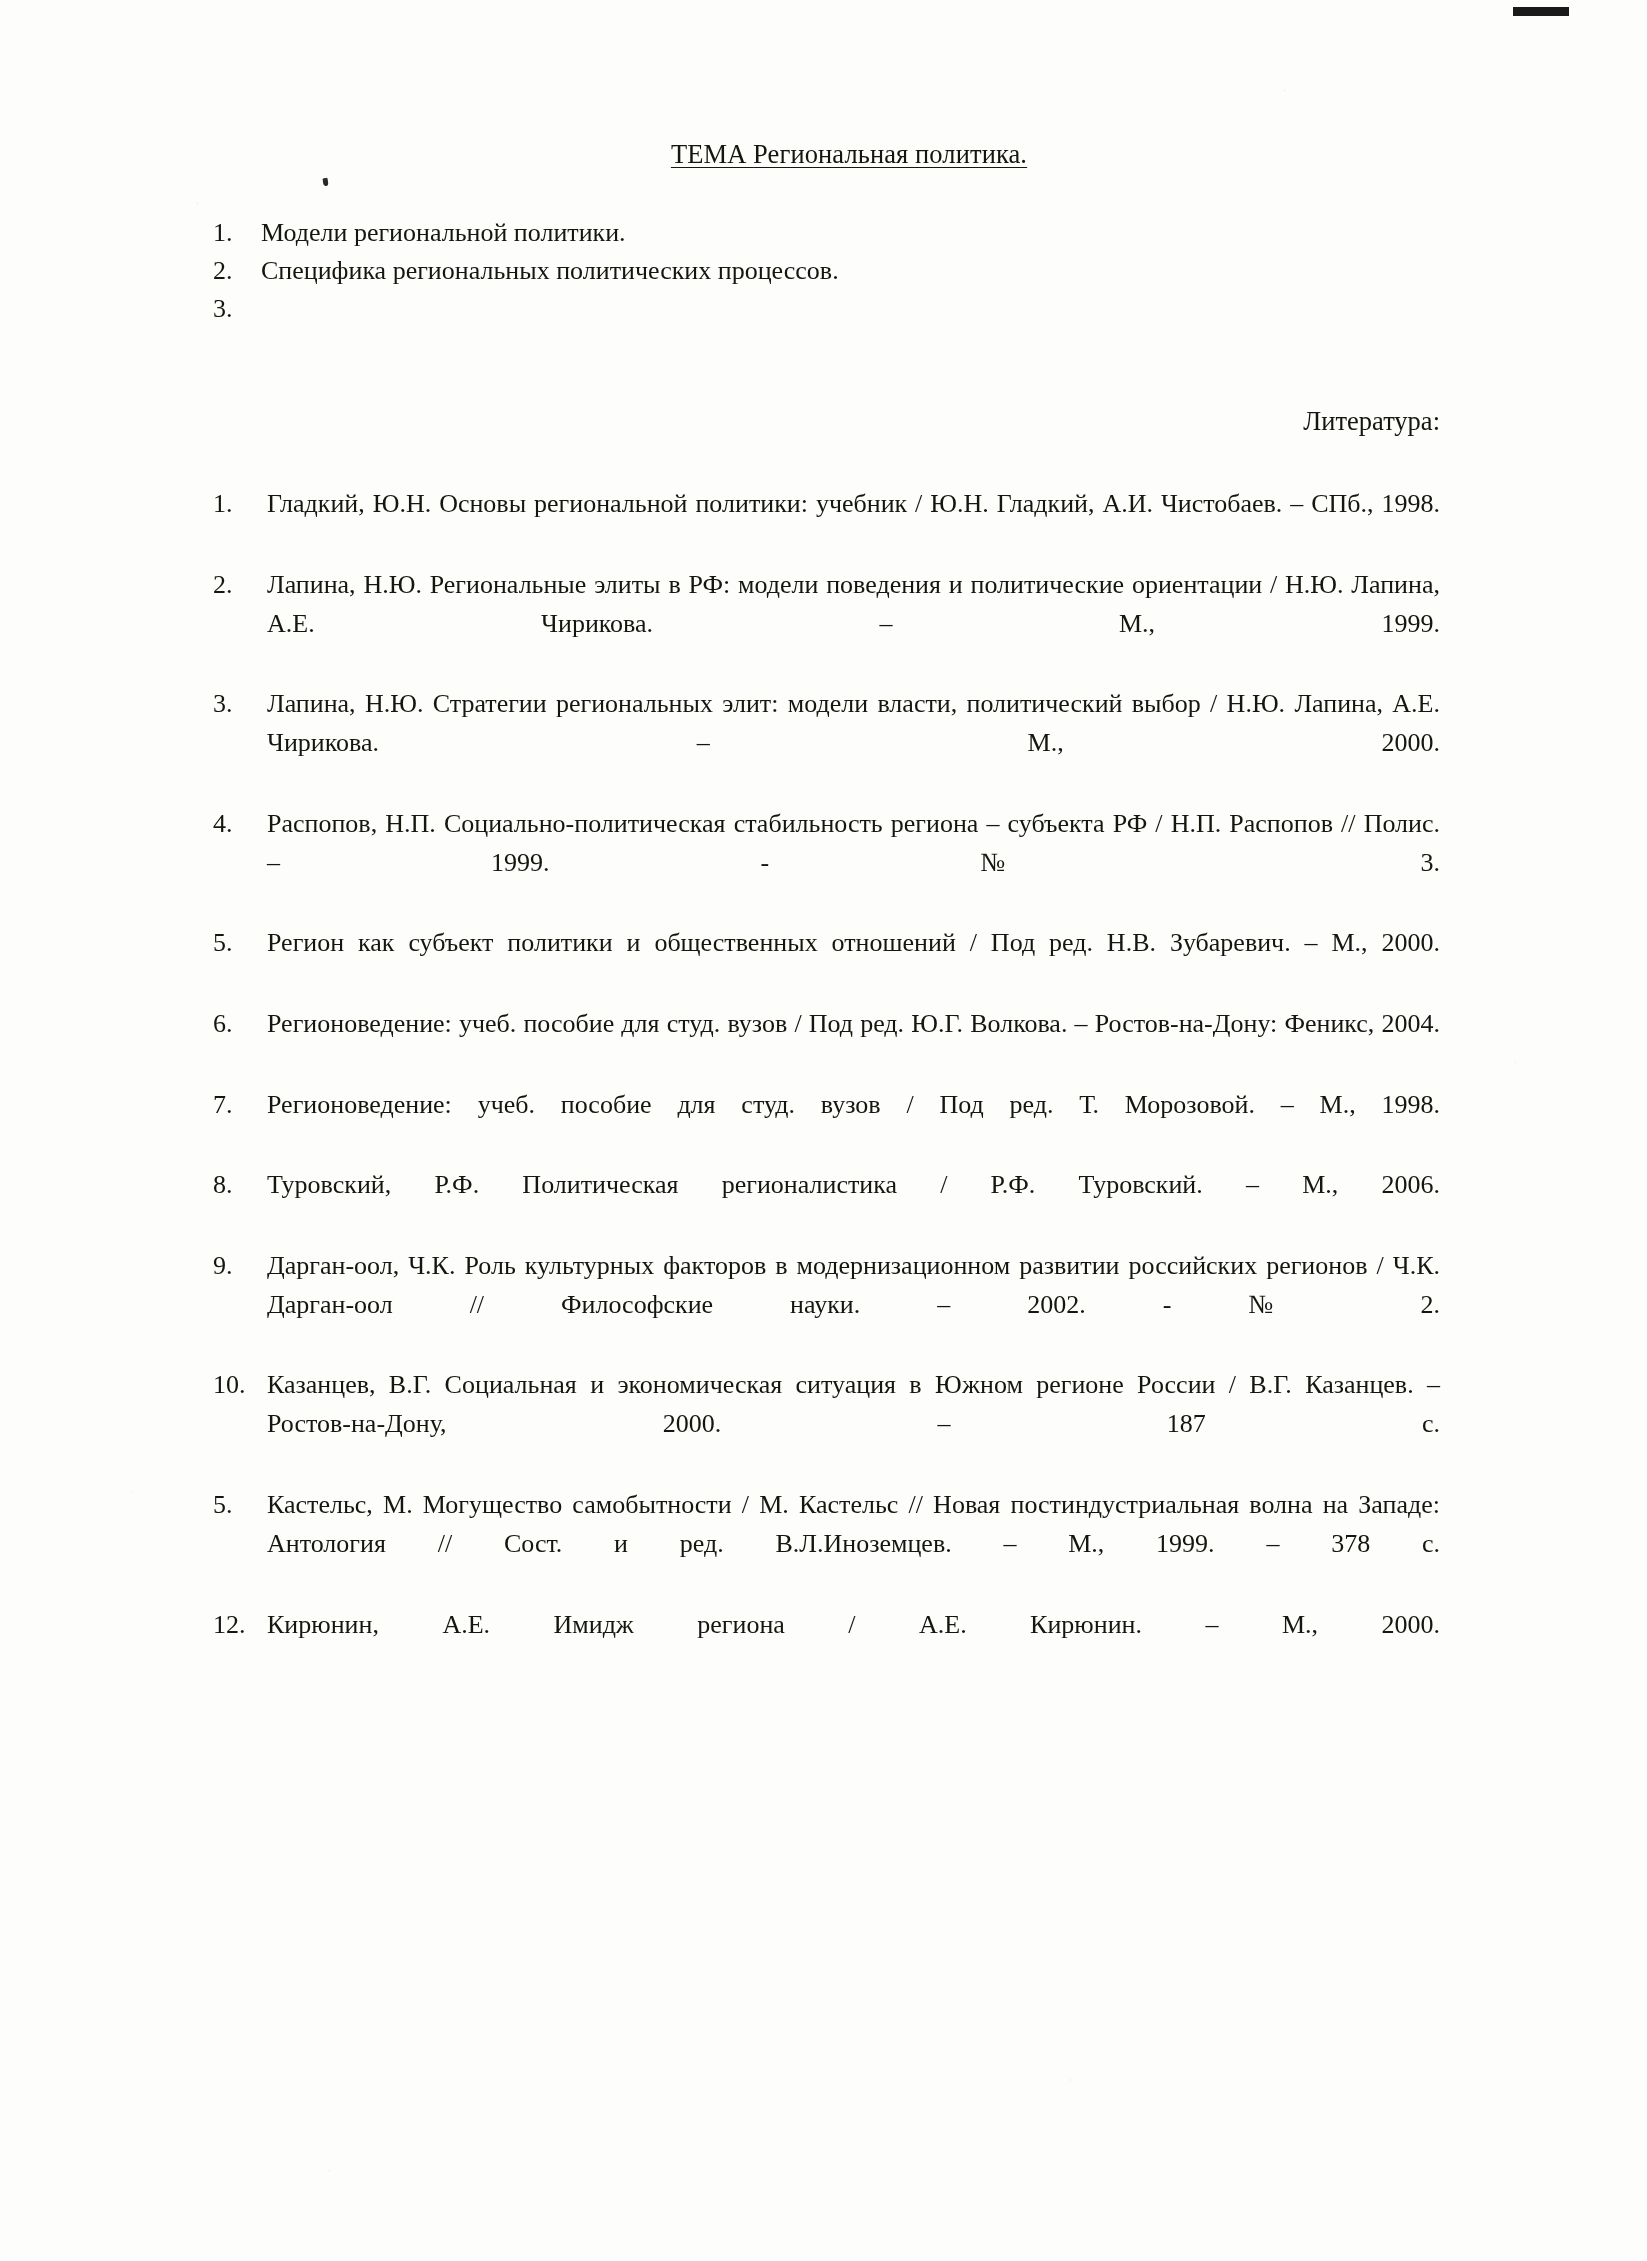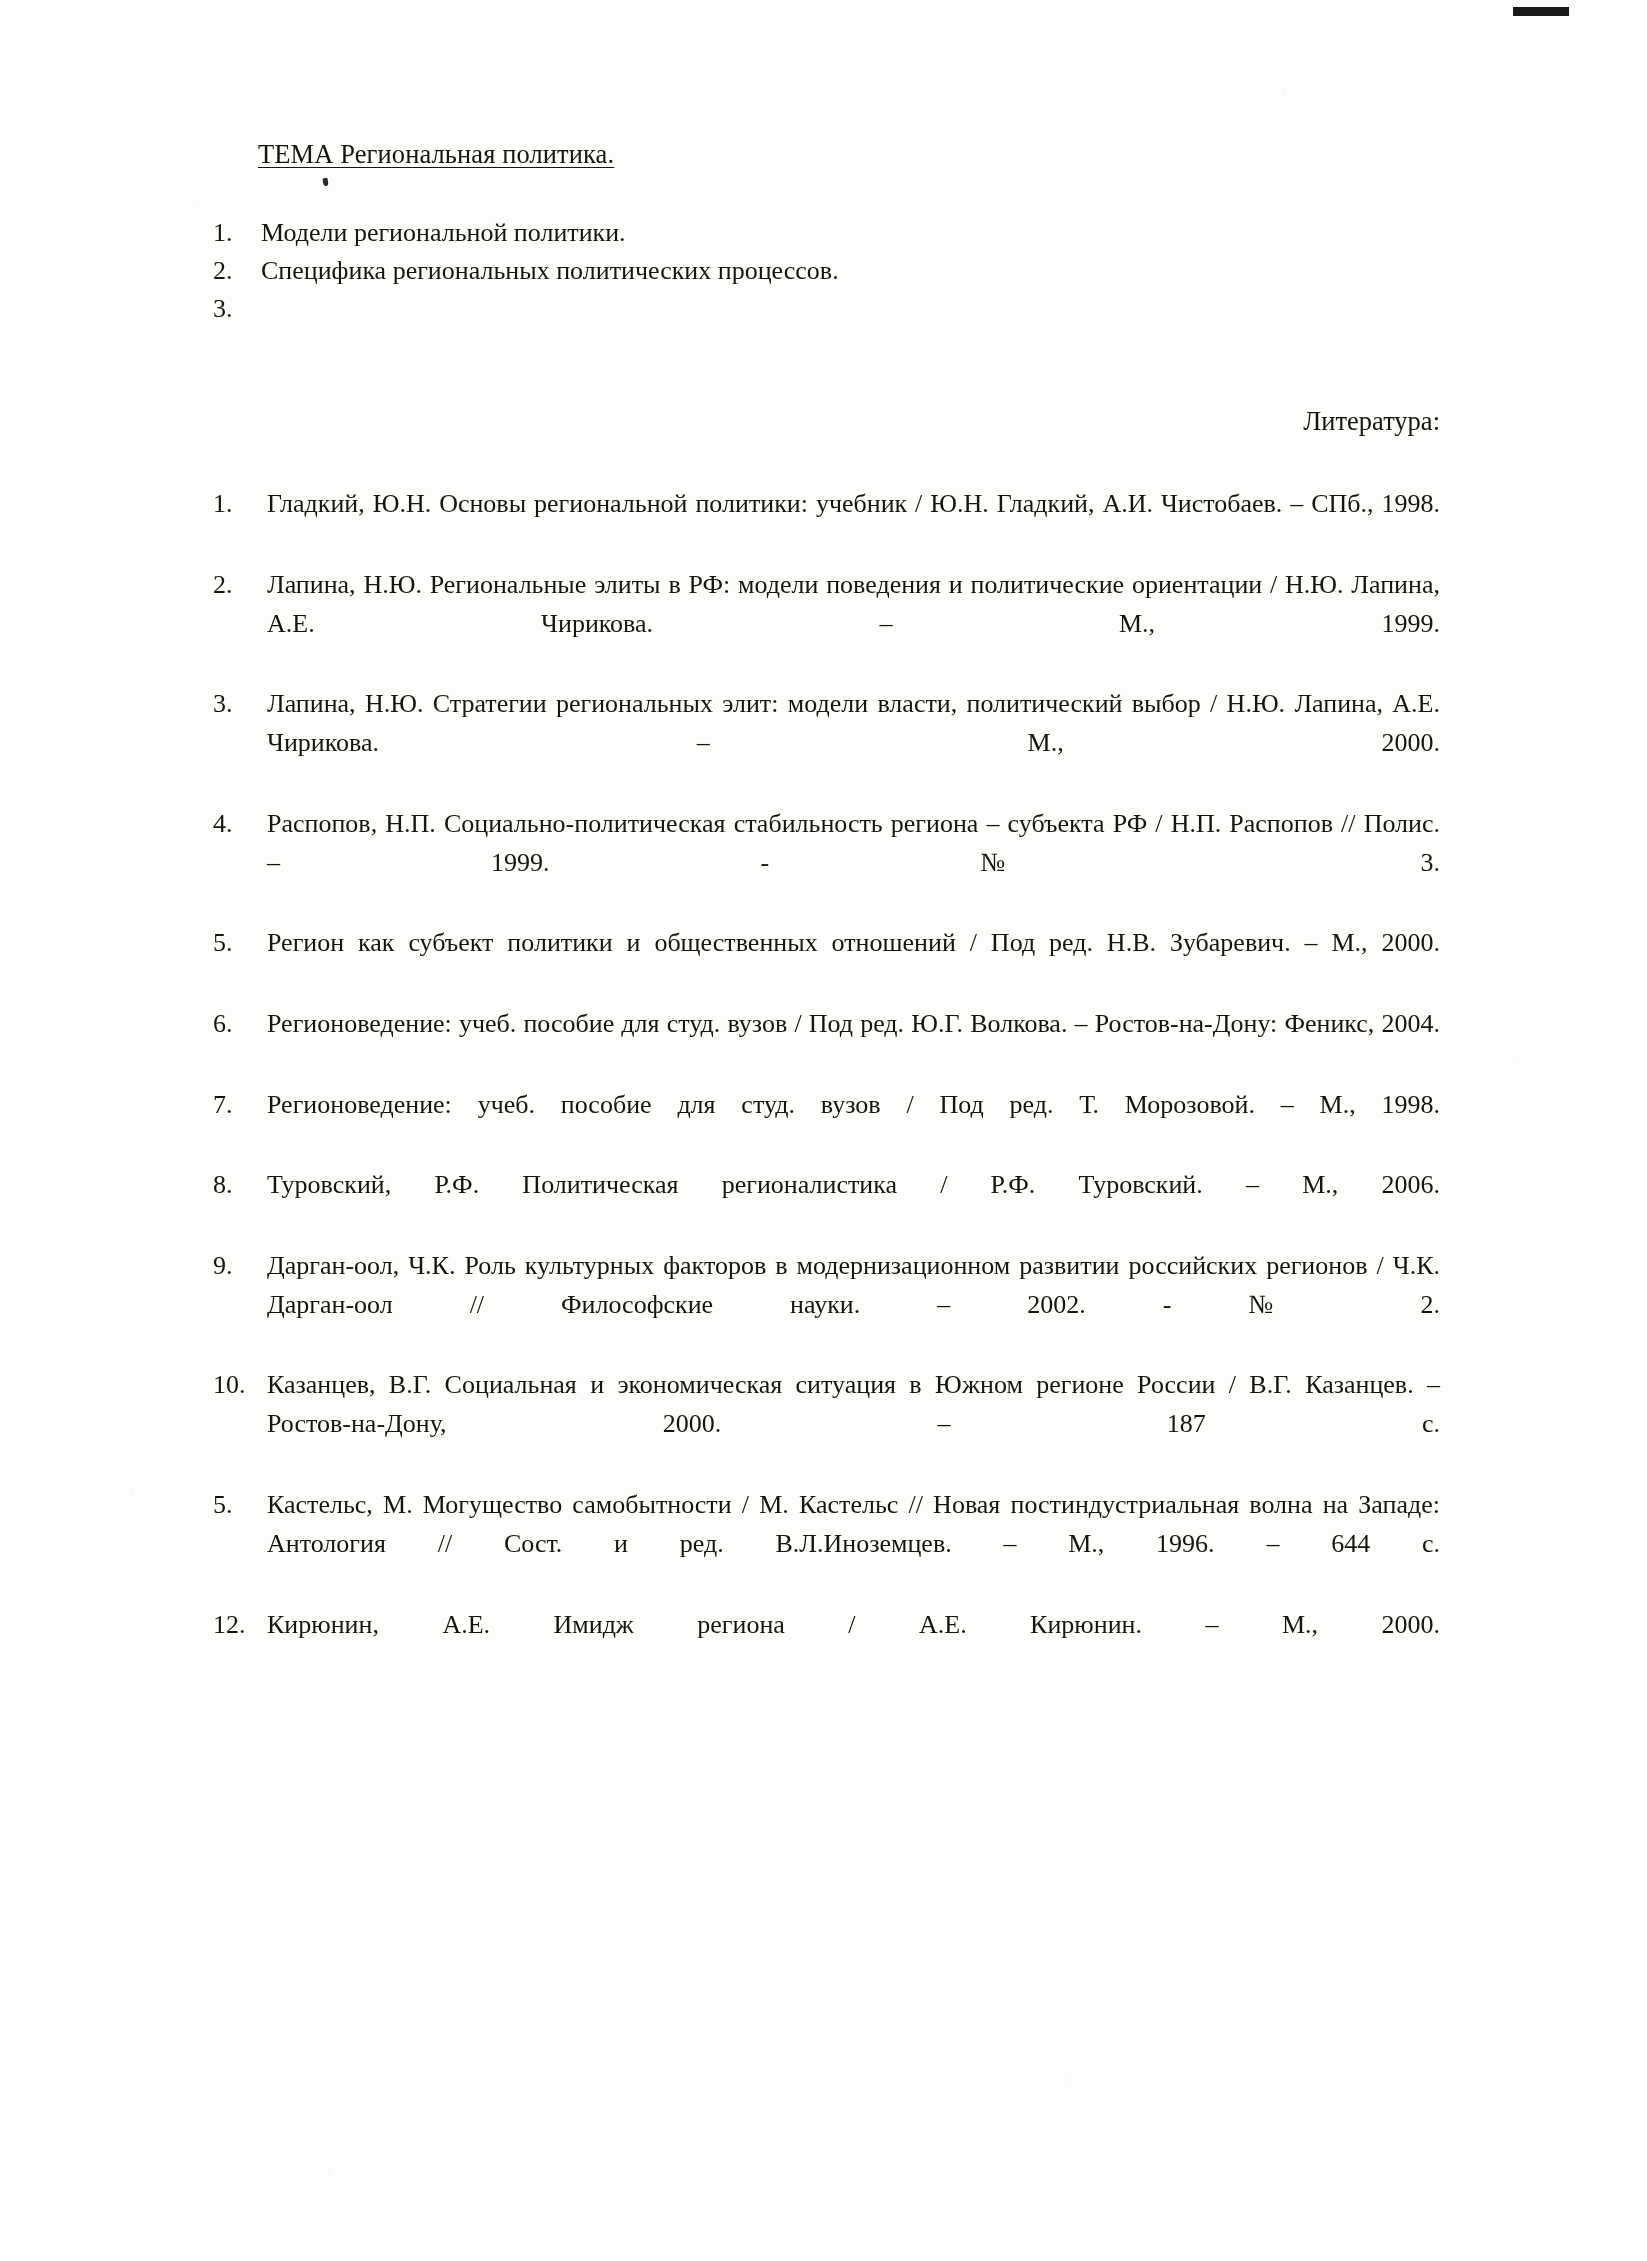--- a/index.html
+++ b/index.html
@@ -51,21 +51,21 @@
     transform: rotate(-8deg);
   }
   .content {
     position: absolute;
     left: 213px;
     top: 139px;
     width: 1227px;
     color: #16160f;
   }
   .doc-title {
-    text-align: left;
+    text-align: center;
     font-size: 26.5px;
     letter-spacing: 0.1px;
     margin-left: 45px;
     margin-bottom: 45px;
   }
   .doc-title .underlined {
     text-decoration: underline;
     text-underline-offset: 3.9px;
     text-decoration-thickness: 1.3px;
   }
@@ -194,21 +194,21 @@
       <li>
         <span class="num">9.</span>
         <span class="txt">Дарган-оол, Ч.К. Роль культурных факторов в модернизационном развитии российских регионов / Ч.К. Дарган-оол // Философские науки. – 2002. - № 2.</span>
       </li>
       <li>
         <span class="num">10.</span>
         <span class="txt">Казанцев, В.Г. Социальная и экономическая ситуация  в Южном регионе России / В.Г. Казанцев. – Ростов-на-Дону, 2000. – 187 с.</span>
       </li>
       <li>
         <span class="num">5.</span>
-        <span class="txt">Кастельс, М. Могущество самобытности / М. Кастельс // Новая постиндустриальная волна на Западе: Антология // Сост. и ред. В.Л.Иноземцев. – М., 1996. – 644 с.</span>
+        <span class="txt">Кастельс, М. Могущество самобытности / М. Кастельс // Новая постиндустриальная волна на Западе: Антология // Сост. и ред. В.Л.Иноземцев. – М., 1999. – 378 с.</span>
       </li>
       <li>
         <span class="num">12.</span>
         <span class="txt">Кирюнин, А.Е. Имидж региона / А.Е. Кирюнин. – М., 2000.</span>
       </li>
     </ul>
 
   </div>
 </div>
 

